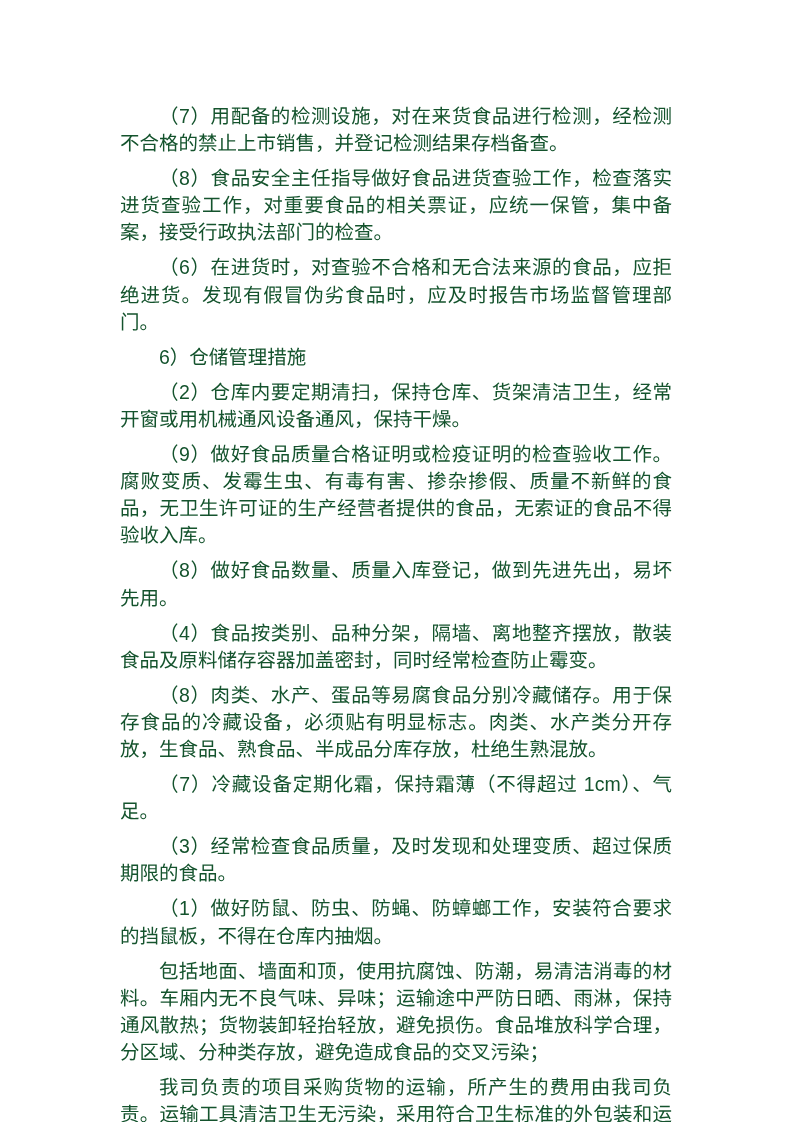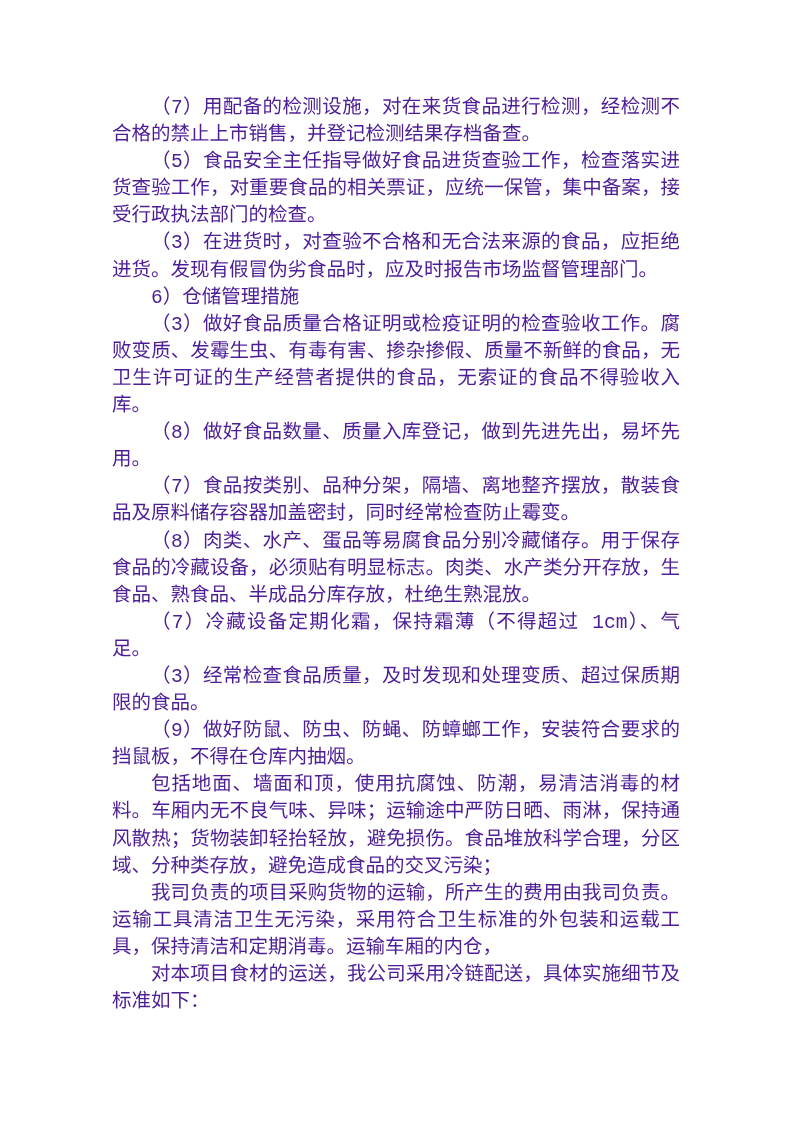--- a/index.html
+++ b/index.html
@@ -13,46 +13,47 @@
     overflow: hidden;
   }
   .page {
     box-sizing: border-box;
     width: 793px;
     height: 1122px;
     background: #ffffff;
     padding: 95px 113px 0 112px;
   }
   .doc-body p {
-    margin: 0;
+    margin: 8px;
     padding: 0;
-    font-family: Liberation Mono, monospace;
+    font-family: Liberation Sans, sans-serif;
     font-size: 19.5px;
     line-height: 27.1px;
-    color: #4c1d95;
+    color: #14532d;
     text-align: justify;
     text-justify: inter-ideograph;
     text-indent: 2em;
     word-break: break-all;
   }
 </style>
 </head>
 <body>
 
 <div class="page">
   <div class="doc-body">
     <p>（7）用配备的检测设施，对在来货食品进行检测，经检测不合格的禁止上市销售，并登记检测结果存档备查。</p>
-    <p>（5）食品安全主任指导做好食品进货查验工作，检查落实进货查验工作，对重要食品的相关票证，应统一保管，集中备案，接受行政执法部门的检查。</p>
-    <p>（3）在进货时，对查验不合格和无合法来源的食品，应拒绝进货。发现有假冒伪劣食品时，应及时报告市场监督管理部门。</p>
+    <p>（8）食品安全主任指导做好食品进货查验工作，检查落实进货查验工作，对重要食品的相关票证，应统一保管，集中备案，接受行政执法部门的检查。</p>
+    <p>（6）在进货时，对查验不合格和无合法来源的食品，应拒绝进货。发现有假冒伪劣食品时，应及时报告市场监督管理部门。</p>
     <p>6）仓储管理措施</p>
-    <p>（3）做好食品质量合格证明或检疫证明的检查验收工作。腐败变质、发霉生虫、有毒有害、掺杂掺假、质量不新鲜的食品，无卫生许可证的生产经营者提供的食品，无索证的食品不得验收入库。</p>
+    <p>（2）仓库内要定期清扫，保持仓库、货架清洁卫生，经常开窗或用机械通风设备通风，保持干燥。</p>
+    <p>（9）做好食品质量合格证明或检疫证明的检查验收工作。腐败变质、发霉生虫、有毒有害、掺杂掺假、质量不新鲜的食品，无卫生许可证的生产经营者提供的食品，无索证的食品不得验收入库。</p>
     <p>（8）做好食品数量、质量入库登记，做到先进先出，易坏先用。</p>
-    <p>（7）食品按类别、品种分架，隔墙、离地整齐摆放，散装食品及原料储存容器加盖密封，同时经常检查防止霉变。</p>
+    <p>（4）食品按类别、品种分架，隔墙、离地整齐摆放，散装食品及原料储存容器加盖密封，同时经常检查防止霉变。</p>
     <p>（8）肉类、水产、蛋品等易腐食品分别冷藏储存。用于保存食品的冷藏设备，必须贴有明显标志。肉类、水产类分开存放，生食品、熟食品、半成品分库存放，杜绝生熟混放。</p>
     <p>（7）冷藏设备定期化霜，保持霜薄（不得超过 1cm）、气足。</p>
     <p>（3）经常检查食品质量，及时发现和处理变质、超过保质期限的食品。</p>
-    <p>（9）做好防鼠、防虫、防蝇、防蟑螂工作，安装符合要求的挡鼠板，不得在仓库内抽烟。</p>
+    <p>（1）做好防鼠、防虫、防蝇、防蟑螂工作，安装符合要求的挡鼠板，不得在仓库内抽烟。</p>
     <p>包括地面、墙面和顶，使用抗腐蚀、防潮，易清洁消毒的材料。车厢内无不良气味、异味；运输途中严防日晒、雨淋，保持通风散热；货物装卸轻抬轻放，避免损伤。食品堆放科学合理，分区域、分种类存放，避免造成食品的交叉污染；</p>
     <p>我司负责的项目采购货物的运输，所产生的费用由我司负责。运输工具清洁卫生无污染，采用符合卫生标准的外包装和运载工具，保持清洁和定期消毒。运输车厢的内仓，</p>
     <p>对本项目食材的运送，我公司采用冷链配送，具体实施细节及标准如下：</p>
 
   </div>
 </div>
 
 </body></html>

